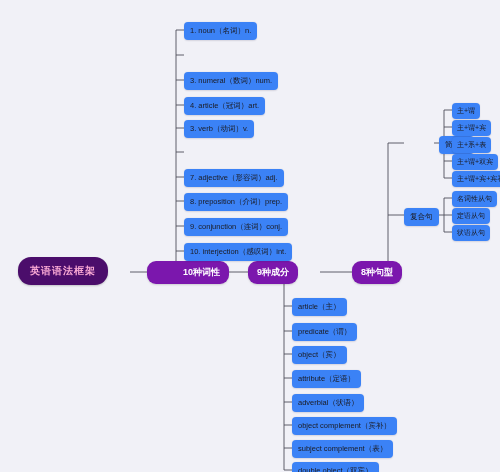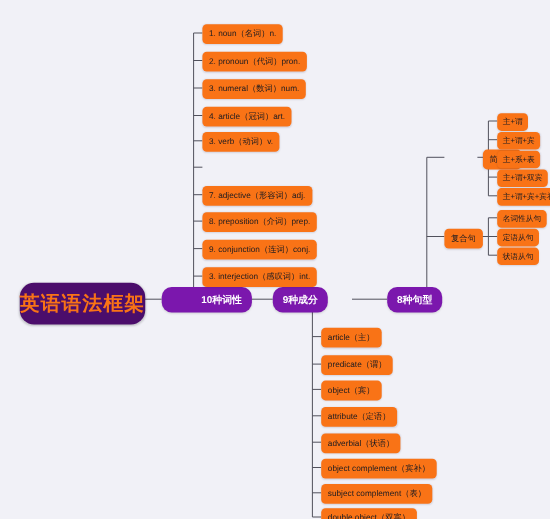--- a/index.html
+++ b/index.html
@@ -27,39 +27,39 @@
     height: 472px;
     pointer-events: none;
   }
   .node {
     position: absolute;
     box-sizing: border-box;
     white-space: nowrap;
   }
   .root {
     background: #4b0d6b;
-    color: #f97316;
-    font-size: 18px;
+    color: #f9a8d4;
+    font-size: 10px;
     font-weight: bold;
     border-radius: 13px;
-    padding: 7px 0;
+    padding: 7px 12px;
     letter-spacing: 1px;
     box-shadow: 0 1px 2px rgba(0,0,0,0.2);
   }
   .lvl1 {
     background: #7b17ad;
     color: #ffffff;
     font-size: 9px;
     font-weight: bold;
     border-radius: 9px;
     padding: 5px 9px;
     box-shadow: 0 1px 2px rgba(0,0,0,0.15);
   }
   .leaf {
-    background: #f97316;
+    background: #3b82f6;
     color: #1b1b22;
     font-size: 7.5px;
     border-radius: 4px;
     padding: 4px 6px;
     box-shadow: 0 0.5px 1.5px rgba(30,20,60,0.13);
   }
   .leaf.small {
     font-size: 7px;
     padding: 3px 5px;
   }
@@ -121,28 +121,27 @@
     </g>
   </svg>
 
   <div class="node root" style="left:18px; top:257px;">英语语法框架</div>
 
   <div class="node lvl1" style="left:147px; top:261px;padding-left:36px;">10种词性</div>
   <div class="node lvl1" style="left:248px; top:261px;">9种成分</div>
   <div class="node lvl1" style="left:352px; top:261px;">8种句型</div>
 
   <div class="node leaf" style="left:184px; top:22px;">1. noun（名词）n.</div>
-  <div class="node leaf" style="left:184px; top:47px;">2. pronoun（代词）pron.</div>
   <div class="node leaf" style="left:184px; top:72px;">3. numeral（数词）num.</div>
   <div class="node leaf" style="left:184px; top:97px;">4. article（冠词）art.</div>
   <div class="node leaf" style="left:184px; top:120px;">3. verb（动词）v.</div>
   <div class="node leaf" style="left:184px; top:169px;">7. adjective（形容词）adj.</div>
   <div class="node leaf" style="left:184px; top:193px;">8. preposition（介词）prep.</div>
   <div class="node leaf" style="left:184px; top:218px;">9. conjunction（连词）conj.</div>
-  <div class="node leaf" style="left:184px; top:243px;">3. interjection（感叹词）int.</div>
+  <div class="node leaf" style="left:184px; top:243px;">10. interjection（感叹词）int.</div>
 
   <div class="node leaf" style="left:292px; top:298px;">article（主）</div>
   <div class="node leaf" style="left:292px; top:323px;">predicate（谓）</div>
   <div class="node leaf" style="left:292px; top:346px;">object（宾）</div>
   <div class="node leaf" style="left:292px; top:370px;">attribute（定语）</div>
   <div class="node leaf" style="left:292px; top:394px;">adverbial（状语）</div>
   <div class="node leaf" style="left:292px; top:417px;text-align:center;">object complement（宾补）</div>
   <div class="node leaf" style="left:292px; top:440px;">subject complement（表）</div>
   <div class="node leaf" style="left:292px; top:462px;">double object（双宾）</div>
 

